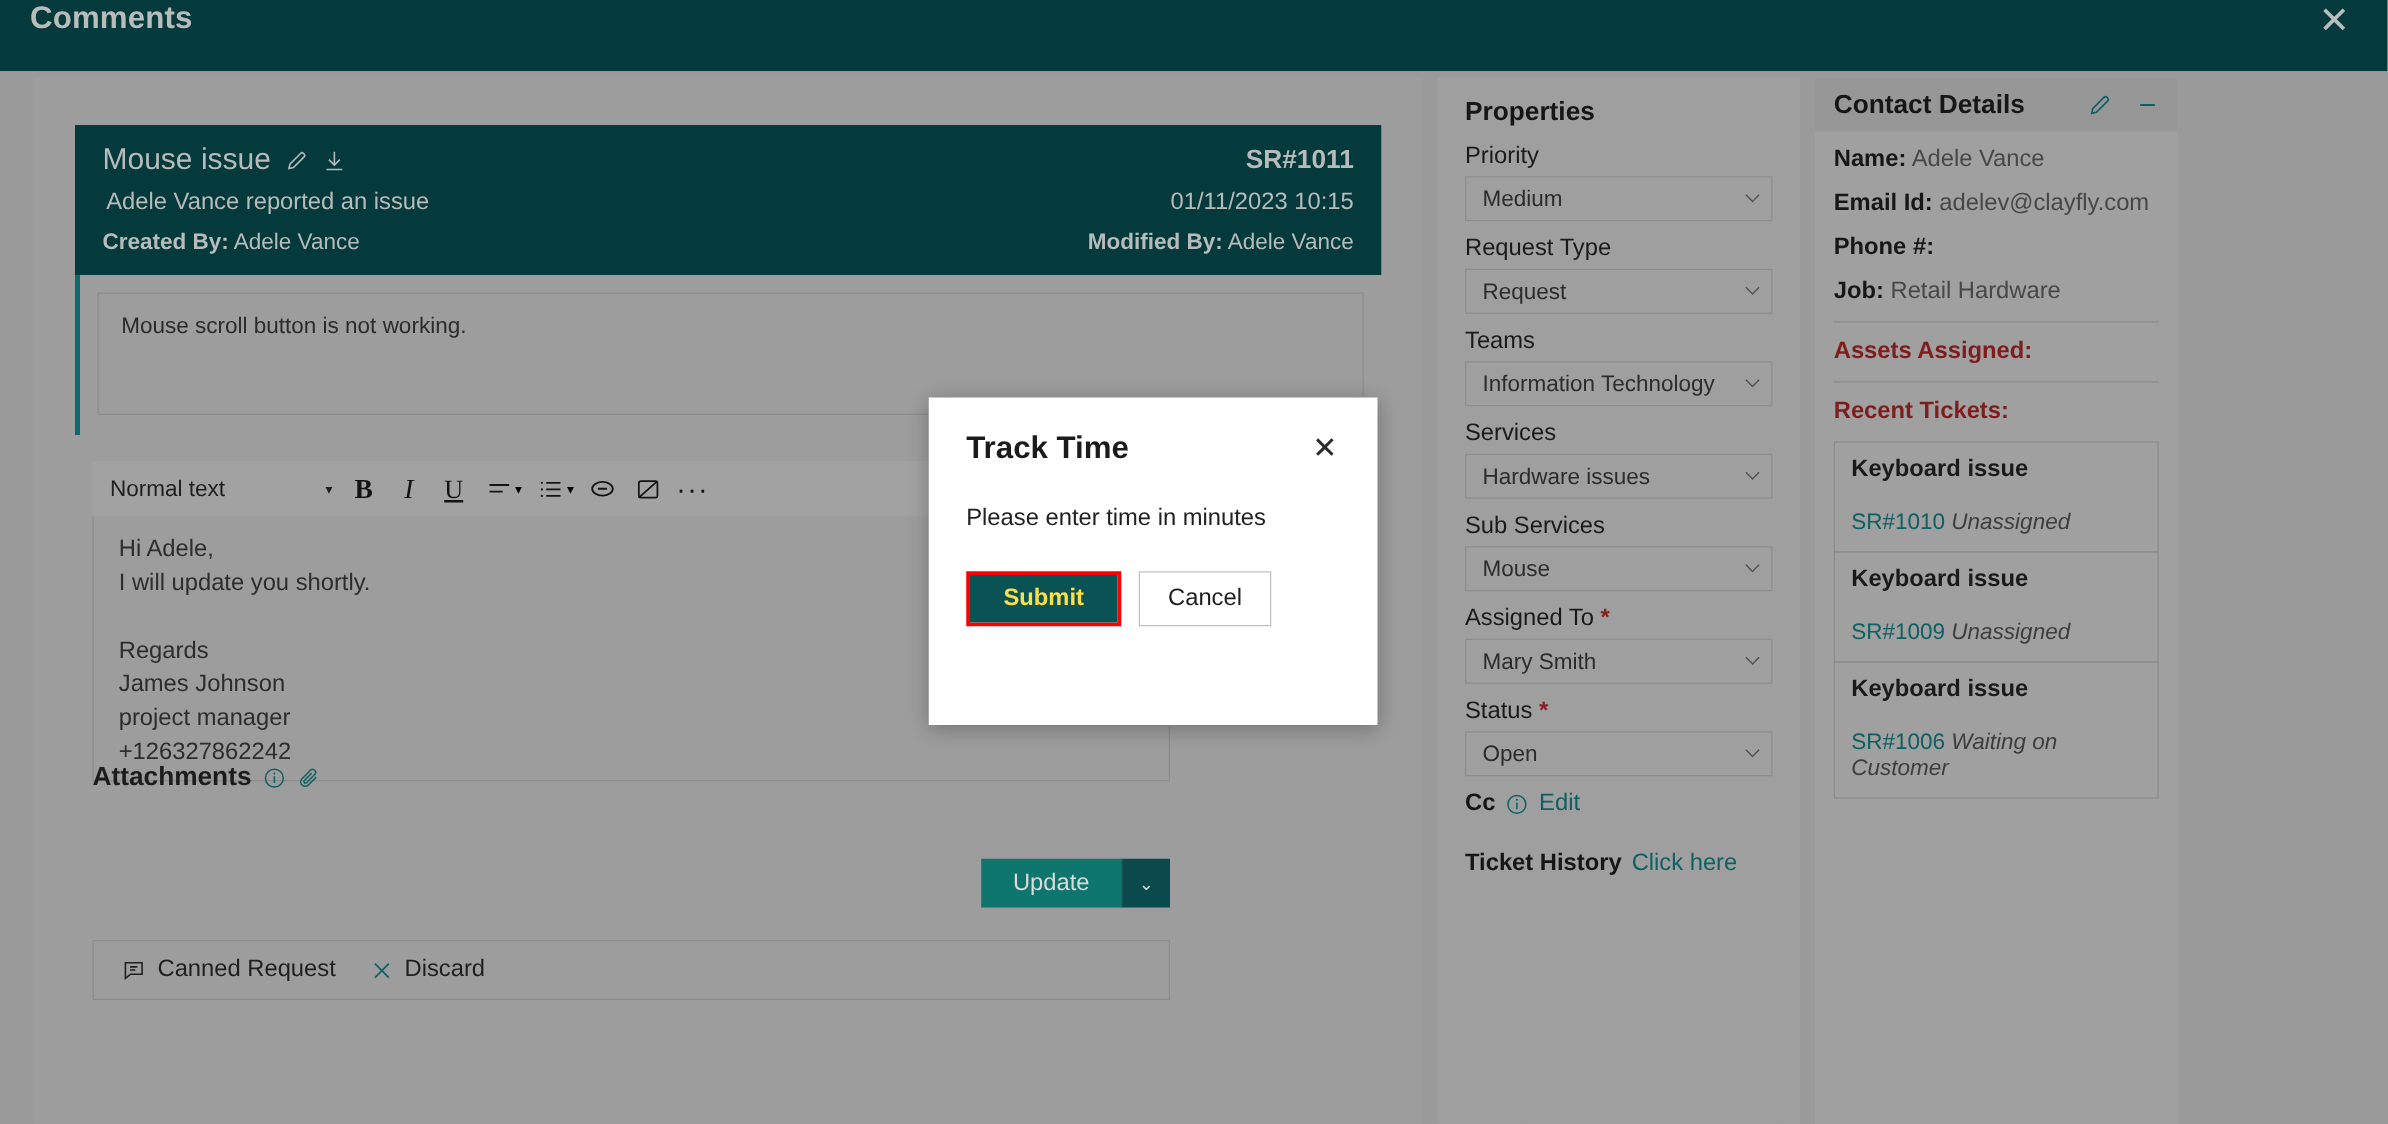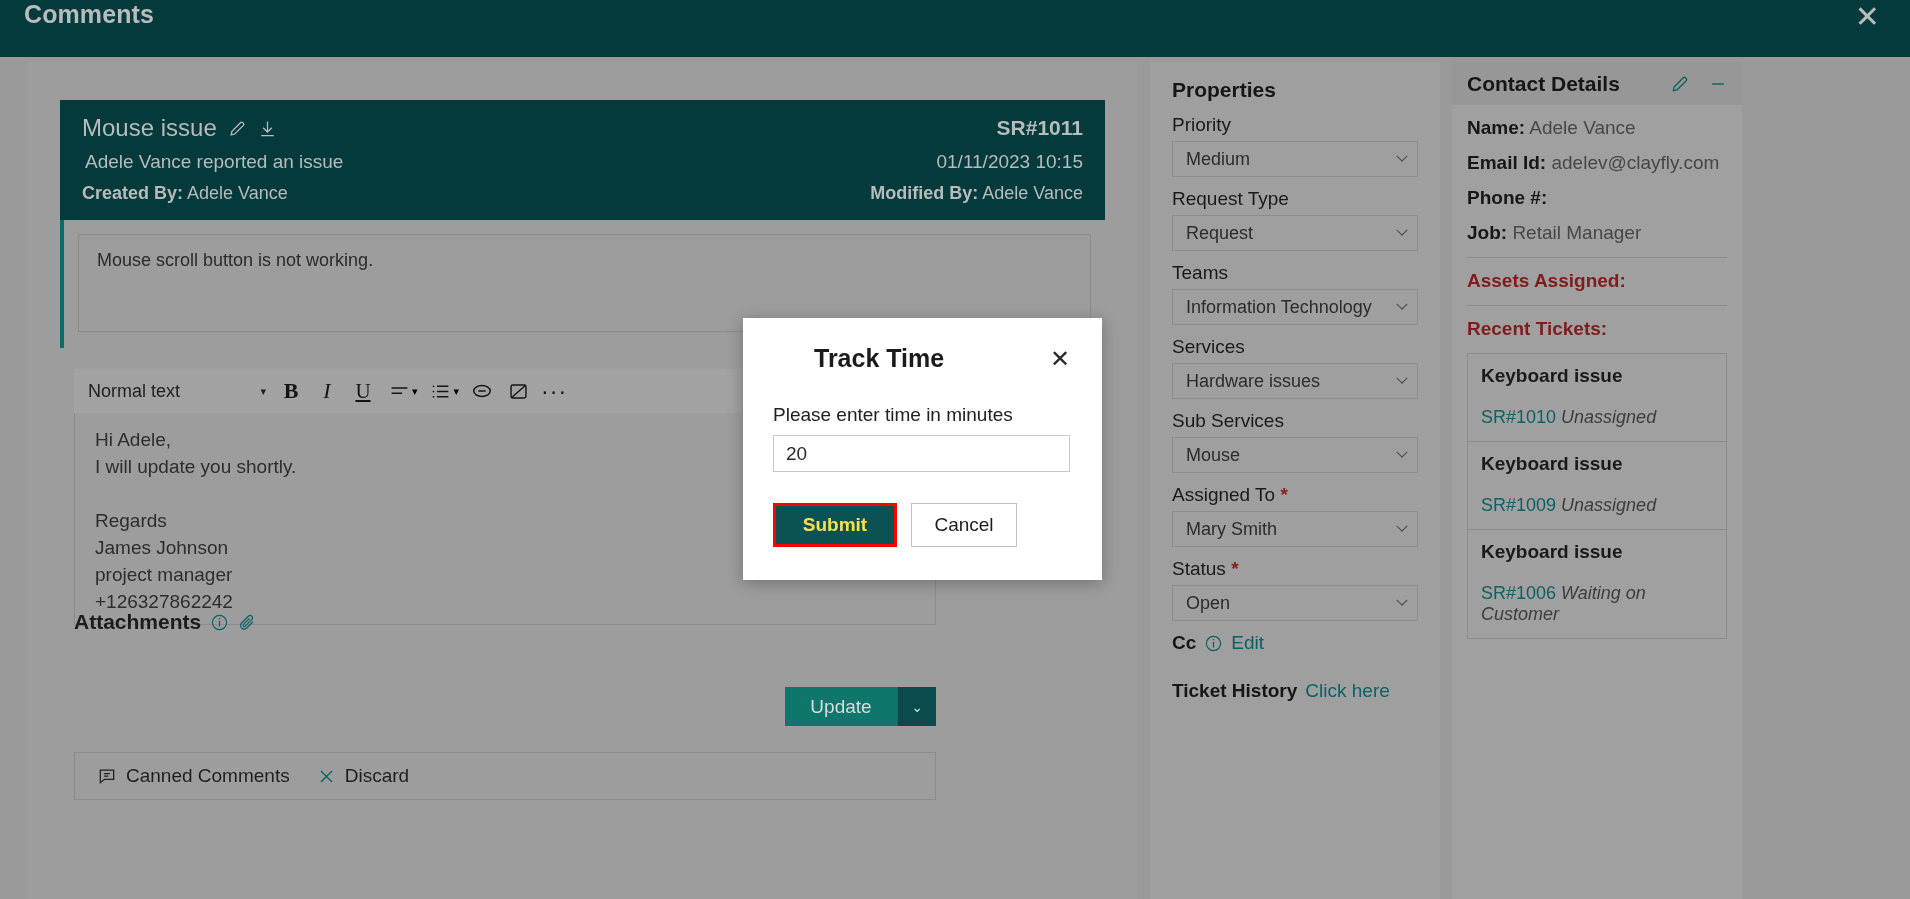--- a/index.html
+++ b/index.html
@@ -345,21 +345,20 @@
   }
   #modal .m-head {
     display: flex;
     justify-content: space-between;
     align-items: flex-start;
   }
   #modal .m-title {
     font-size: 25px;
     font-weight: 700;
     color: #1b1b1b;
-    margin-left: 41px;
   }
   #modal .m-close {
     font-size: 24px;
     color: #2b2b2b;
     line-height: 1;
     cursor: pointer;
     font-weight: 300;
     padding: 3px 2px;
   }
   #modal .m-label {
@@ -534,21 +533,21 @@
     </div>
 
     <div class="footer-bar">
       <div class="fb-item">
         <span class="icon-inline">
           <svg width="20" height="20" viewBox="0 0 24 24" stroke="#1f1f1f" stroke-width="1.5" fill="none">
             <path d="M4 5h16v11H9l-5 4V5z"></path>
             <path d="M8.5 9h7M8.5 12h5"></path>
           </svg>
         </span>
-        <span>Canned Comments</span>
+        <span>Canned Request</span>
       </div>
       <div class="fb-item">
         <span class="icon-inline">
           <svg width="19" height="19" viewBox="0 0 24 24" stroke="#0d6063" stroke-width="1.7" fill="none">
             <path d="M5 5l14 14M19 5L5 19"></path>
           </svg>
         </span>
         <span>Discard</span>
       </div>
     </div>
@@ -658,21 +657,21 @@
       <div class="cd-line">
         <b>Email Id:</b>
         <span>adelev@clayfly.com</span>
       </div>
       <div class="cd-line">
         <b>Phone #:</b>
         <span></span>
       </div>
       <div class="cd-line">
         <b>Job:</b>
-        <span>Retail Manager</span>
+        <span>Retail Hardware</span>
       </div>
 
       <div class="cd-div"></div>
       <div class="cd-sub">Assets Assigned:</div>
       <div class="cd-div"></div>
       <div class="cd-sub">Recent Tickets:</div>
 
       <div class="ticket-item">
         <div class="ti-title">Keyboard issue</div>
         <div class="ti-meta">
@@ -696,21 +695,20 @@
       </div>
     </div>
   </div>
 
   <div id="modal">
     <div class="m-head">
       <div class="m-title">Track Time</div>
       <div class="m-close">✕</div>
     </div>
     <div class="m-label">Please enter time in minutes</div>
-    <input class="m-input" type="text" value="20" style="">
     <div class="m-actions">
       <span class="m-submit-wrap">
         <button class="m-submit">Submit</button>
       </span>
       <button class="m-cancel">Cancel</button>
     </div>
   </div>
 
 </div>
 

